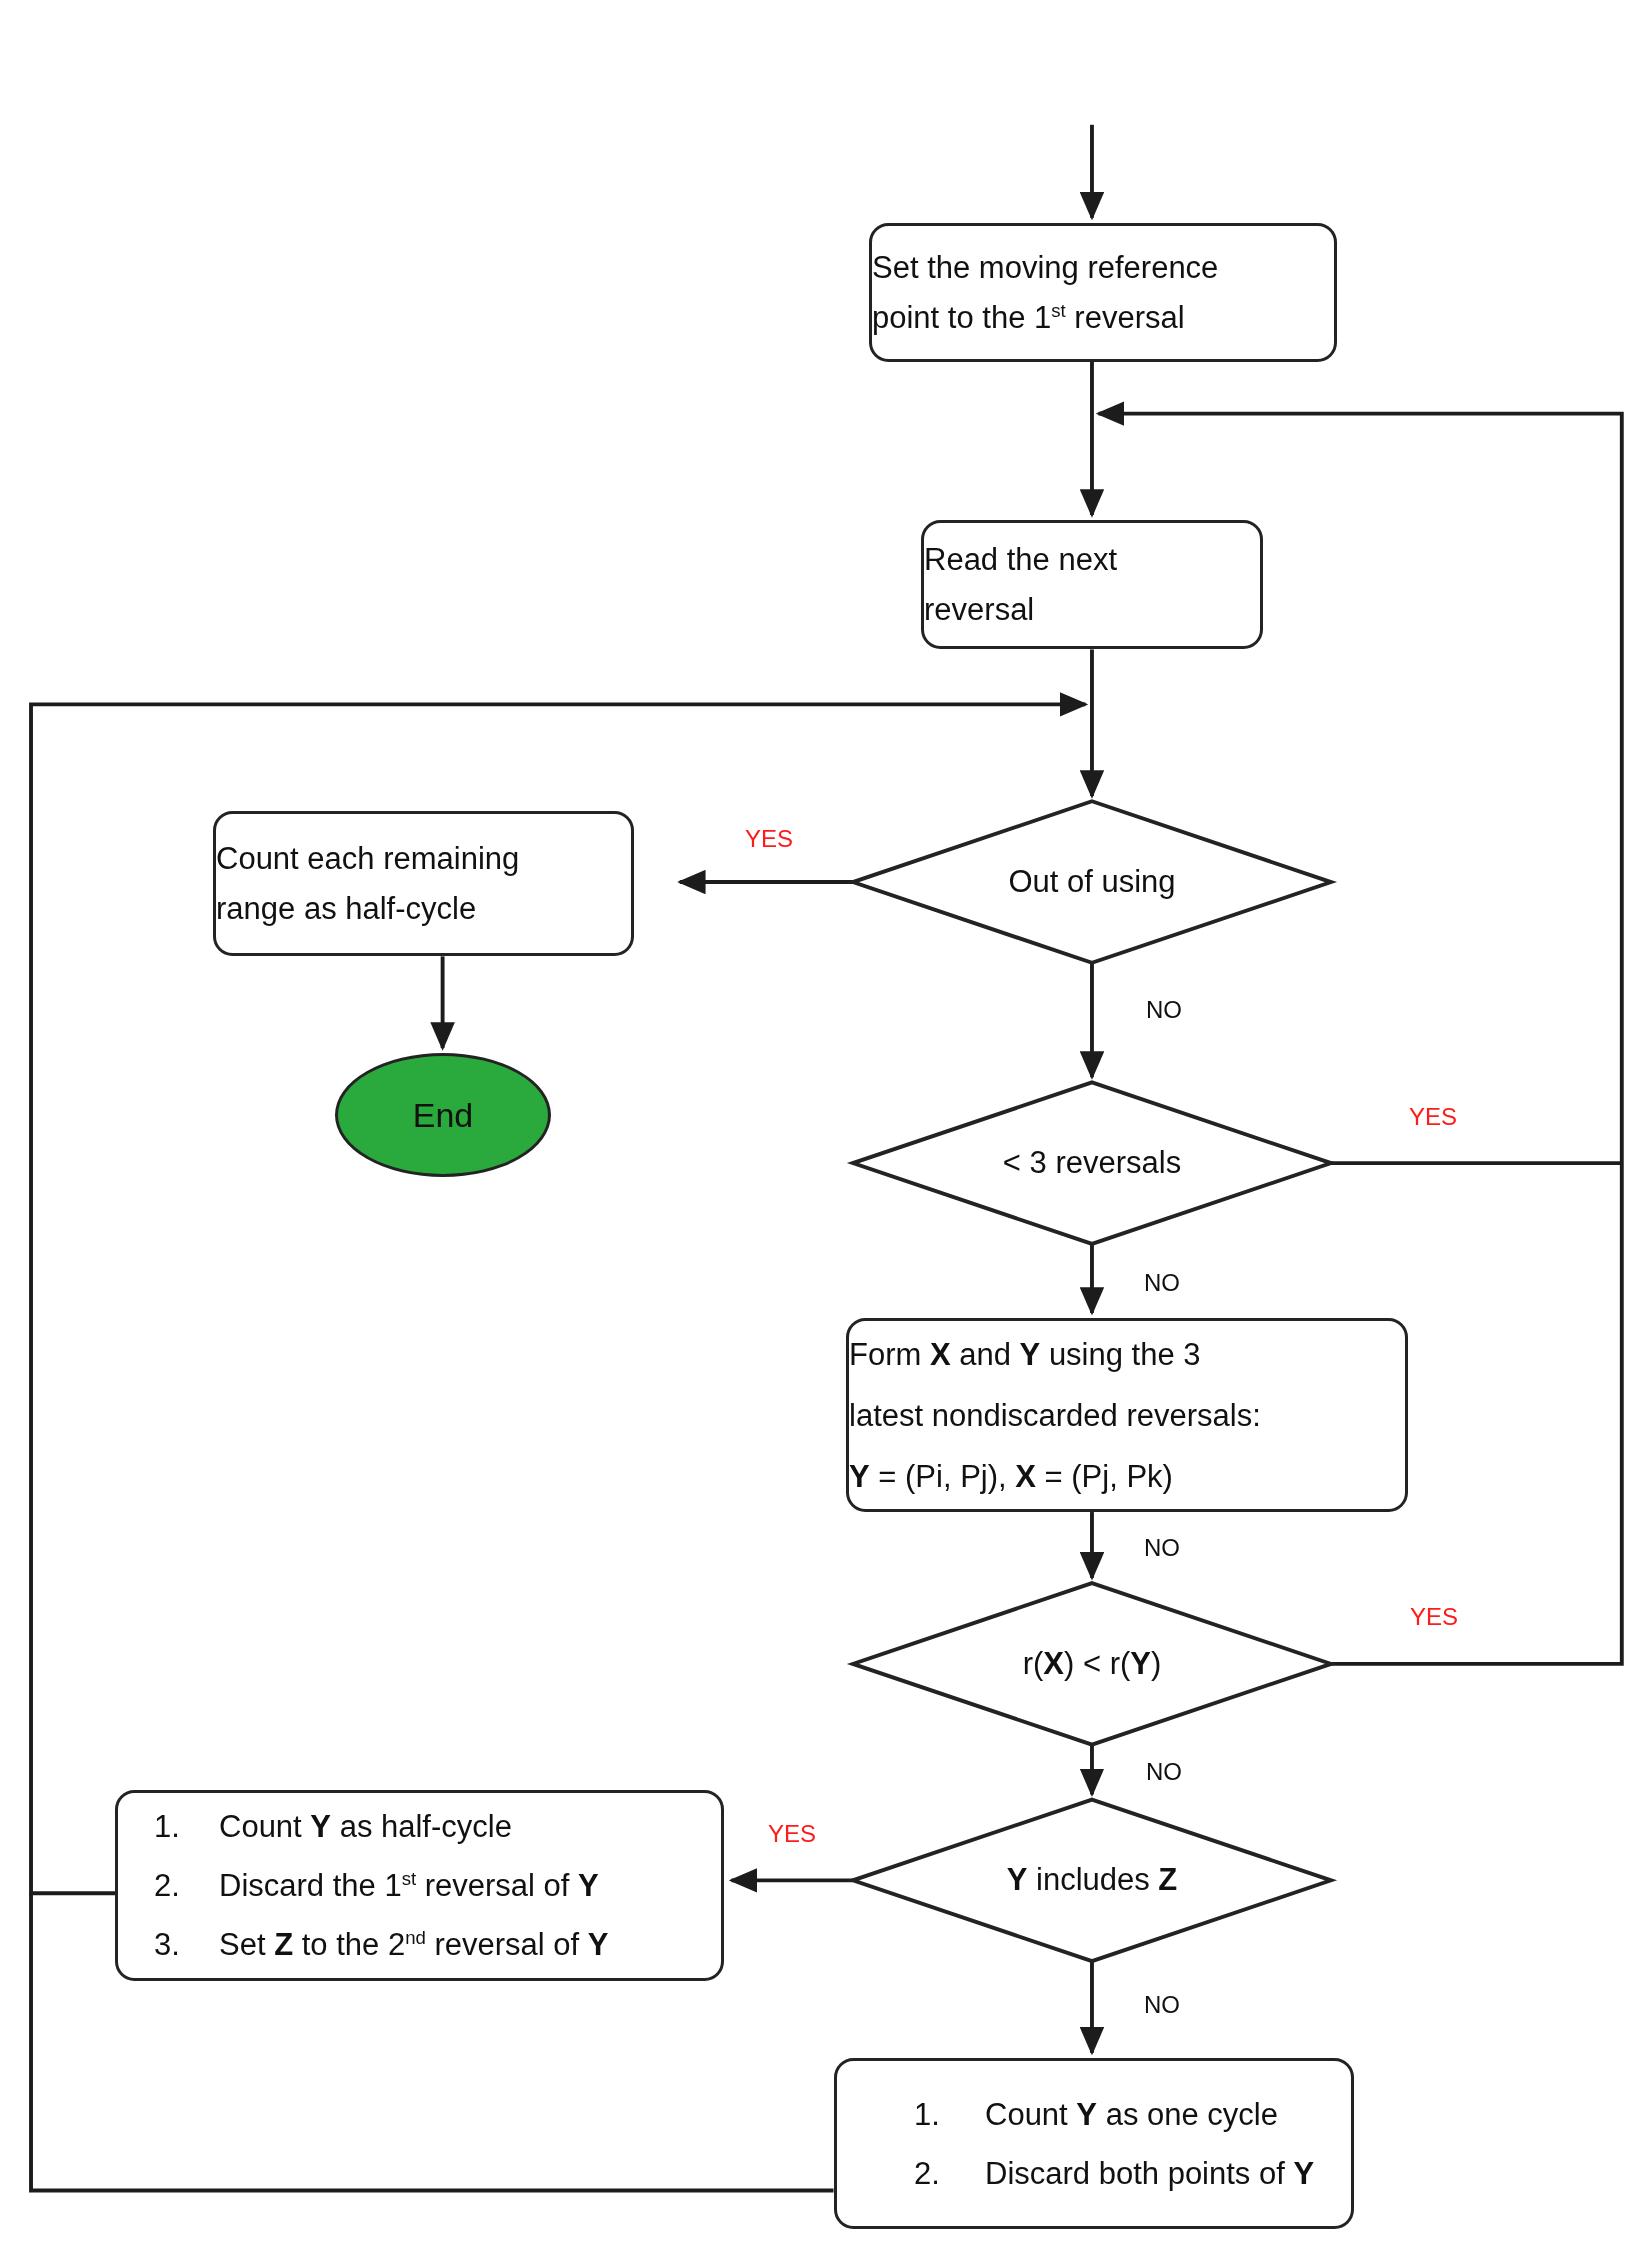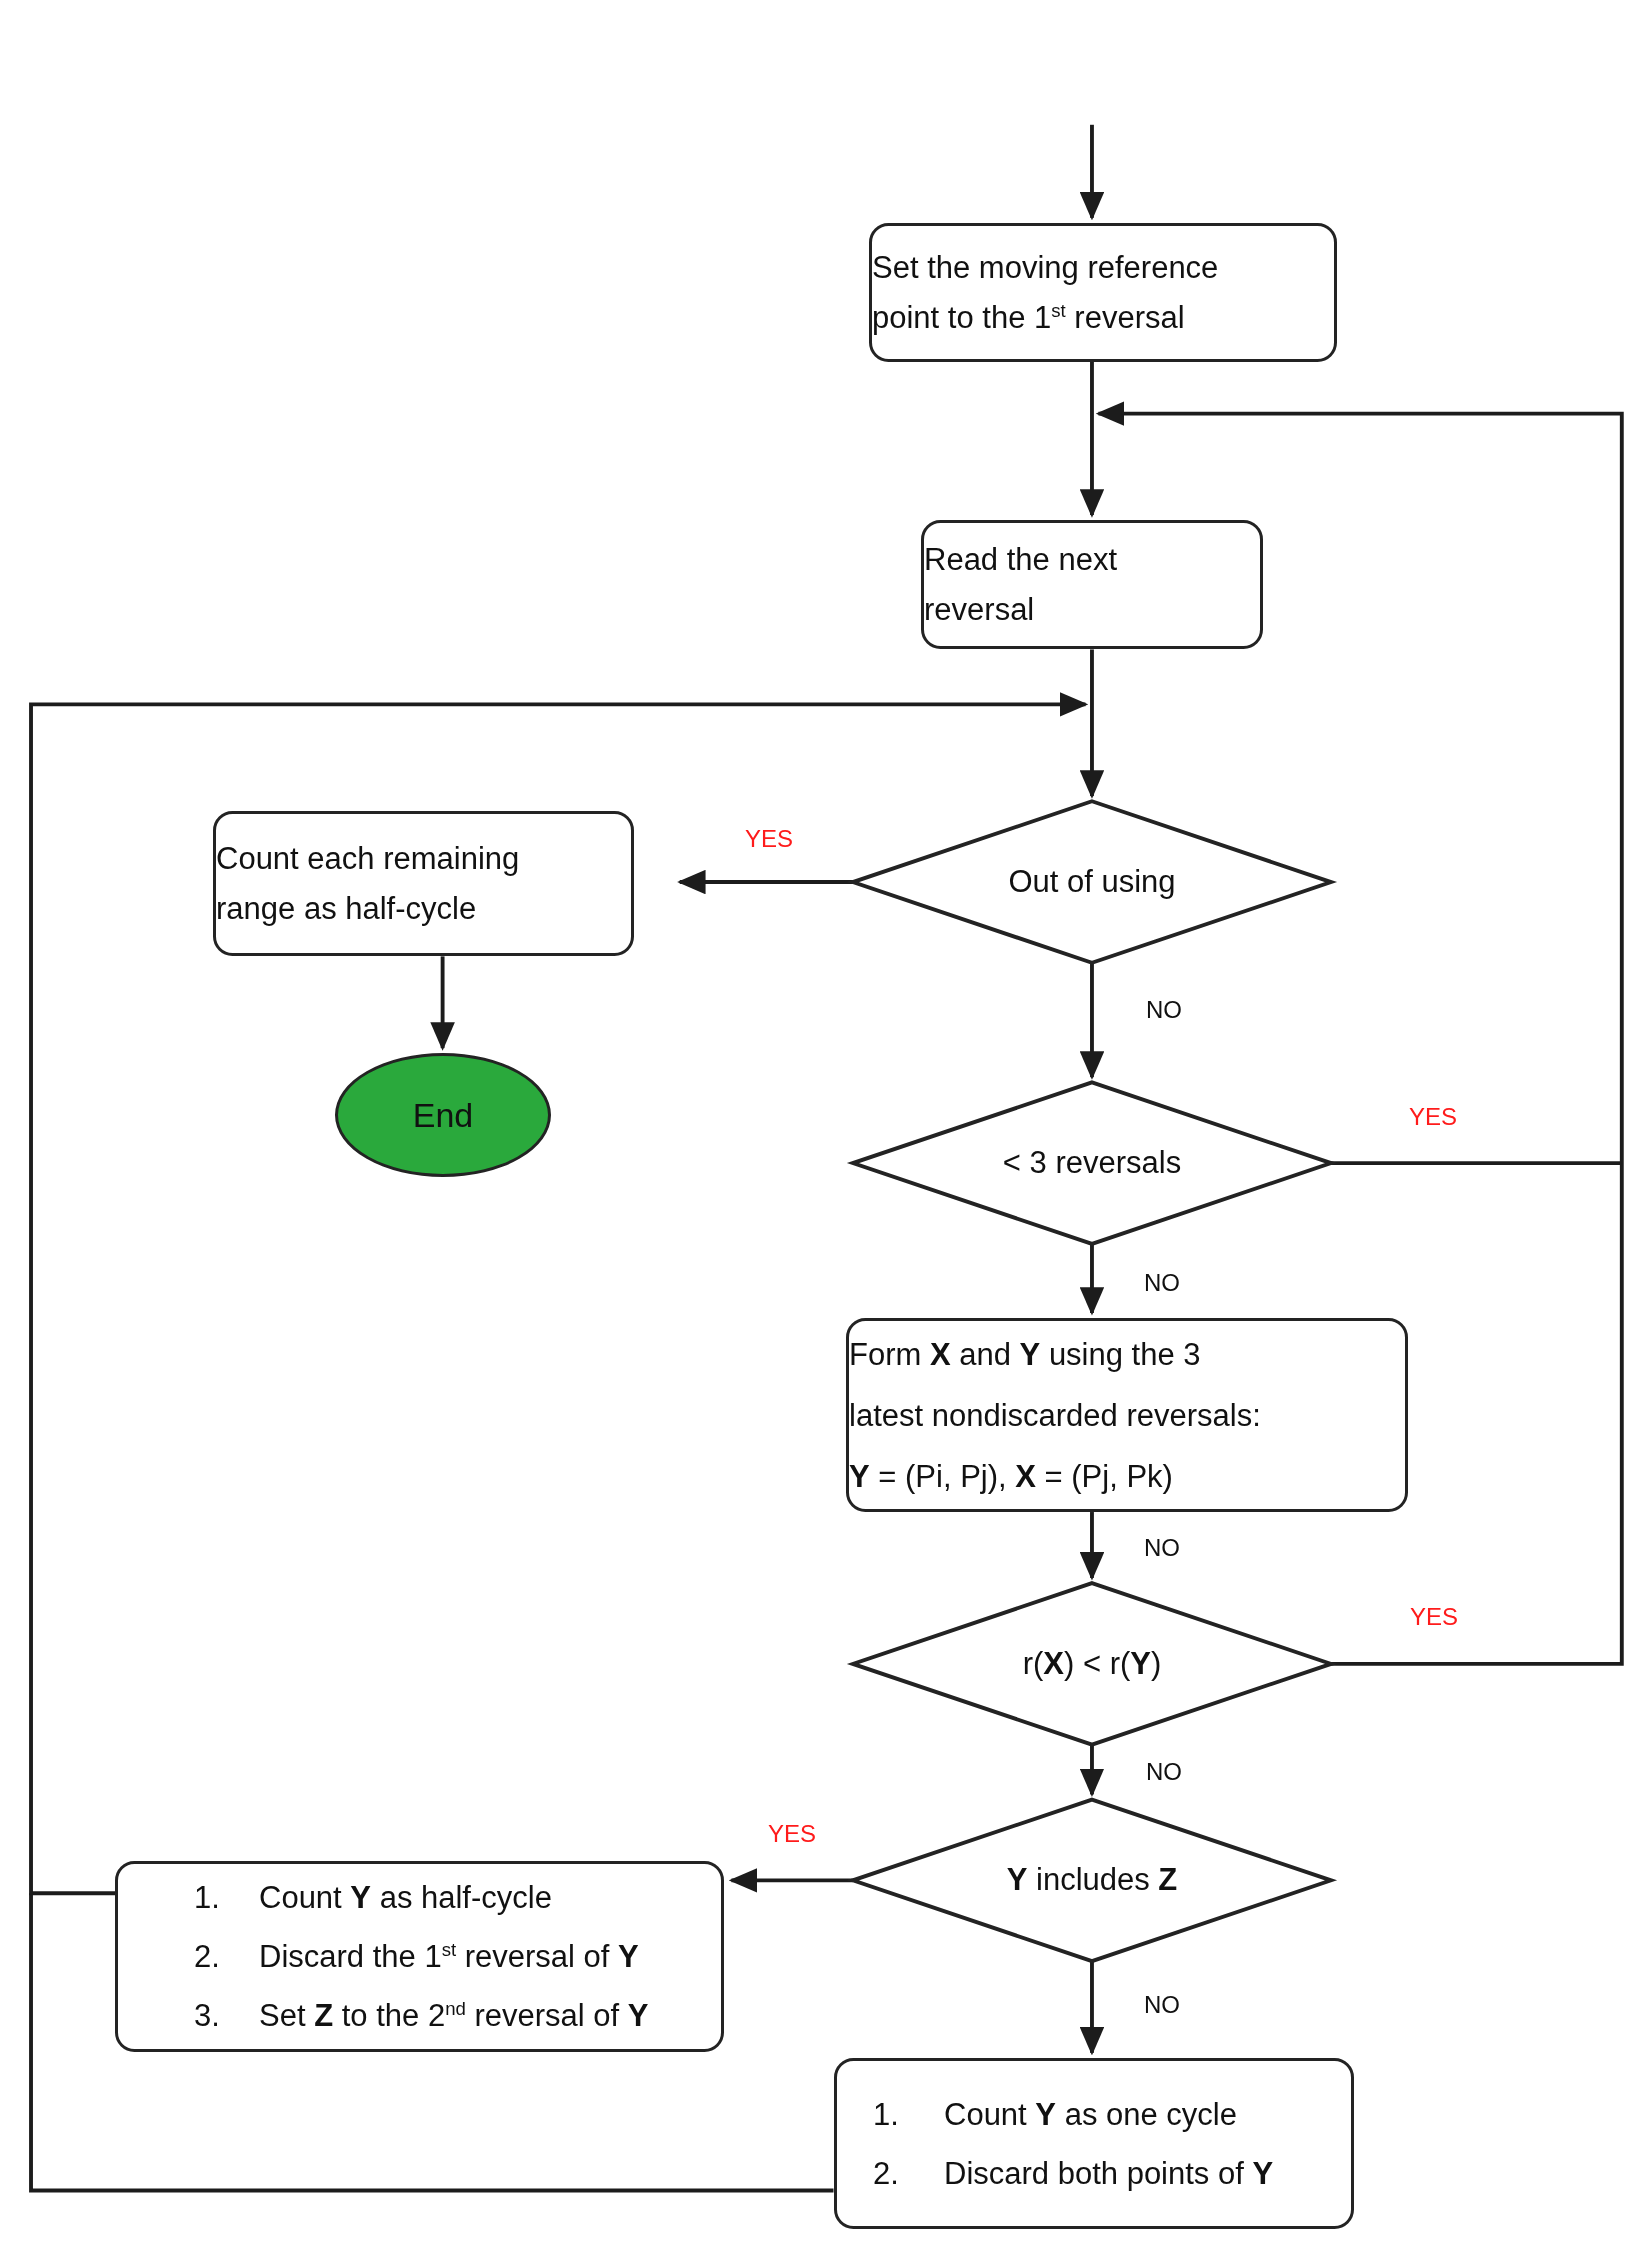--- a/index.html
+++ b/index.html
@@ -101,27 +101,27 @@
       <div class="tl"><span>Count each remaining</span></div>
       <div class="tl"><span>range as half-cycle</span></div>
     </div>
 
   <div class="node form-box" style="left:846px; top:1318px; width:562px; height:194px;">
       <div class="tl"><span>Form </span><b>X</b><span> and </span><b>Y</b><span> using the 3</span></div>
       <div class="tl"><span>latest nondiscarded reversals:</span></div>
       <div class="tl"><b>Y</b><span> = (Pi, Pj), </span><b>X</b><span> = (Pj, Pk)</span></div>
     </div>
 
-  <div class="node node--list" style="left:115px; top:1861px; width:609px; height:191px;padding-left:40px;">
+  <div class="node node--list" style="left:115px; top:1790px; width:609px; height:191px;">
       <div class="tl"><span style="display: inline-block; width: 65px;">1.</span><span>Count </span><b>Y</b><span> as half-cycle</span></div>
       <div class="tl"><span style="display: inline-block; width: 65px;">2.</span><span>Discard the 1</span><sup>st</sup><span> reversal of </span><b>Y</b></div>
       <div class="tl"><span style="display: inline-block; width: 65px;">3.</span><span>Set </span><b>Z</b><span> to the 2</span><sup>nd</sup><span> reversal of </span><b>Y</b></div>
     </div>
 
-  <div class="node node--list" style="left:834px; top:2058px; width:520px; height:171px;">
+  <div class="node node--list" style="left:834px; top:2058px; width:520px; height:171px;padding-left:41px;">
       <div class="tl"><span style="display: inline-block; width: 71px;">1.</span><span>Count </span><b>Y</b><span> as one cycle</span></div>
       <div class="tl"><span style="display: inline-block; width: 71px;">2.</span><span>Discard both points of </span><b>Y</b></div>
     </div>
 
   <div class="dlabel" style="left:1092px; top:882px;">
       <div class="tl"><span>Out of using</span></div>
     </div>
   <div class="dlabel" style="left:1092px; top:1163px;">
       <div class="tl"><span>&lt; 3 reversals</span></div>
     </div>

